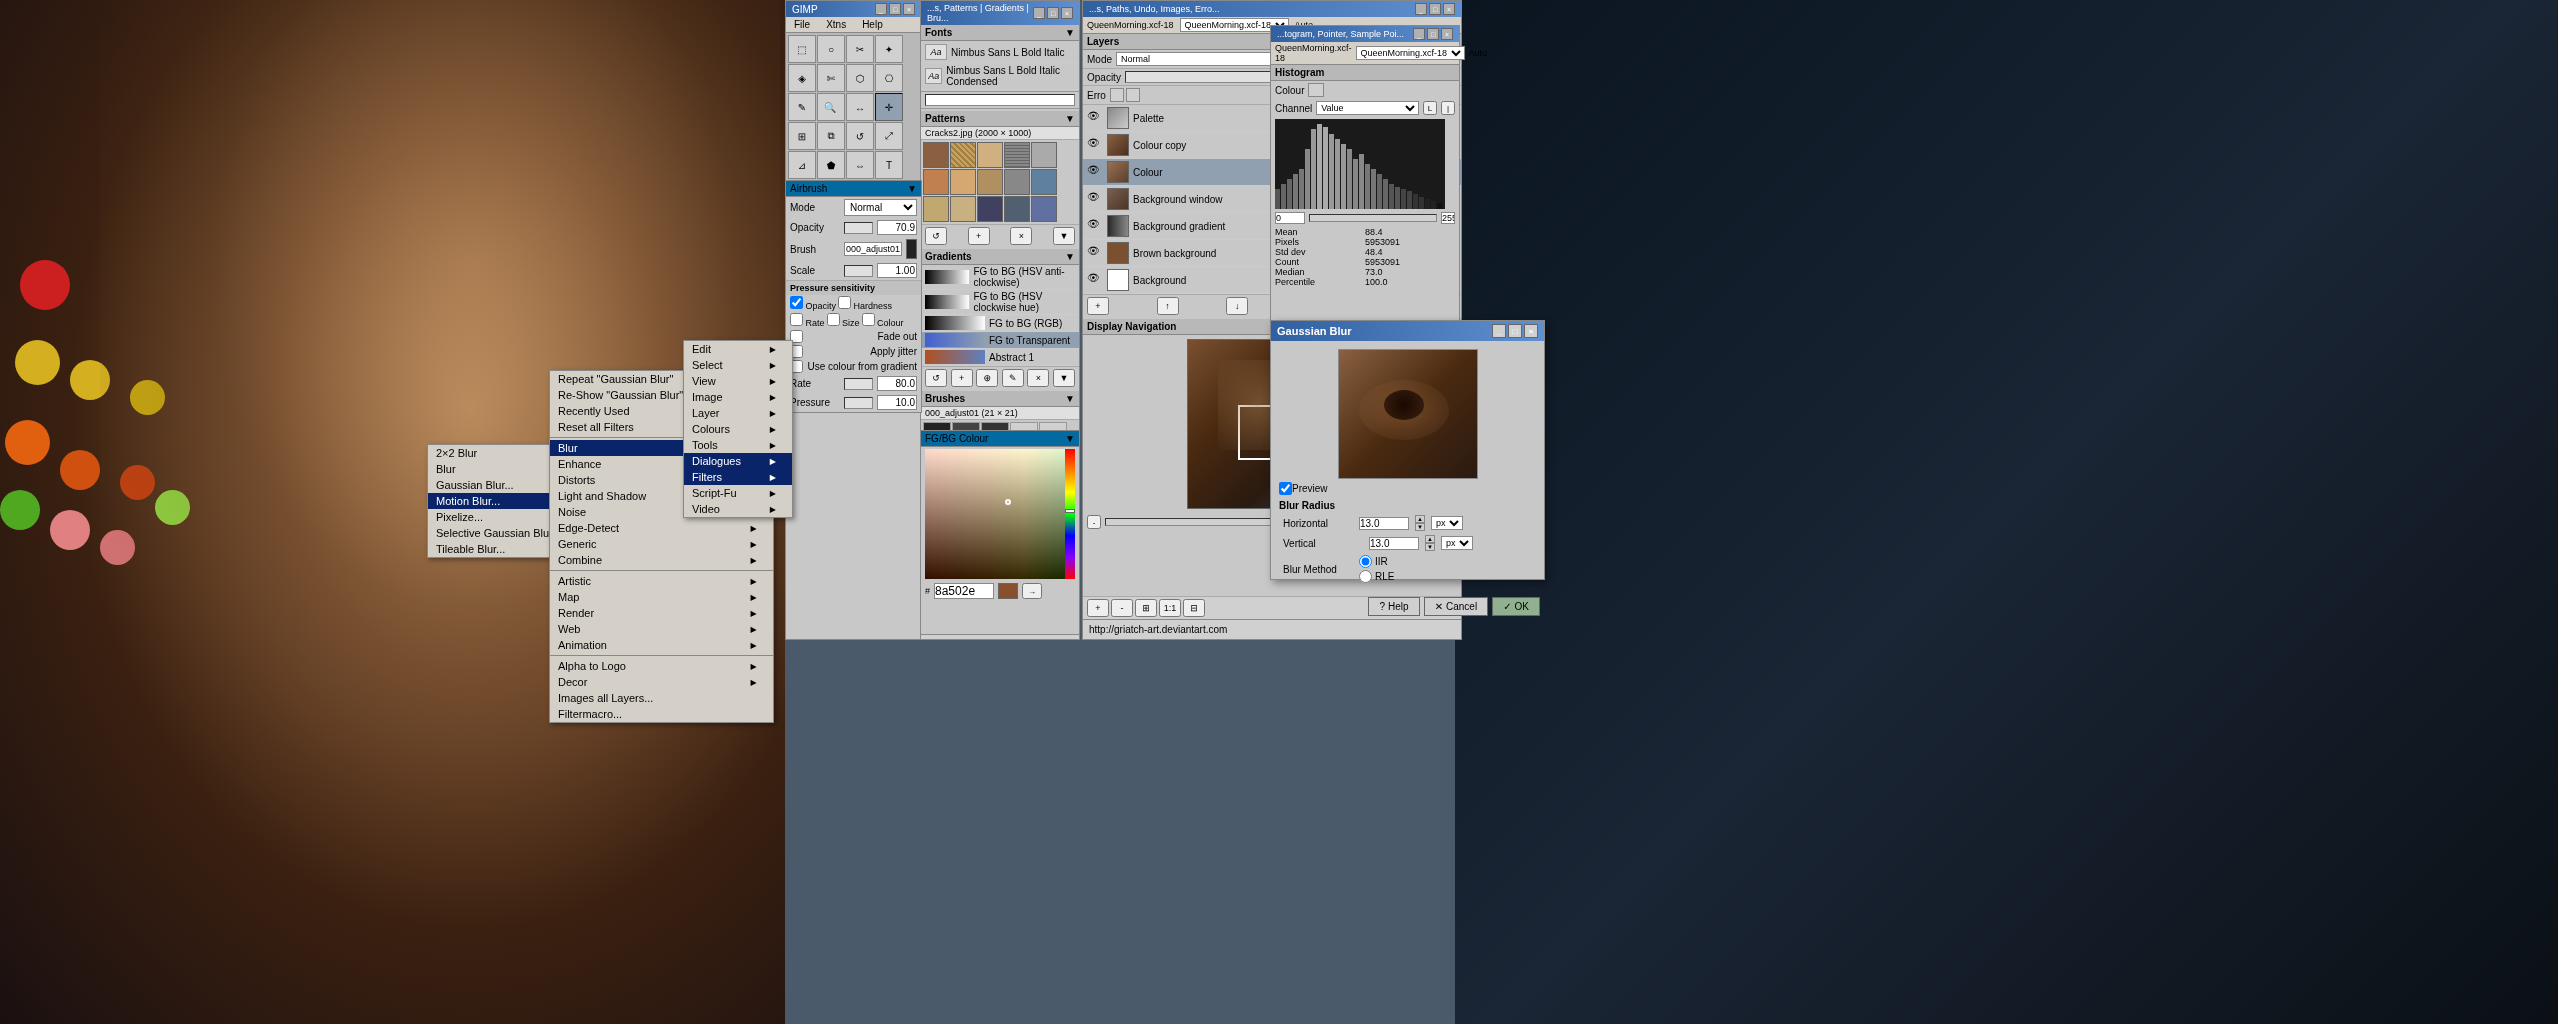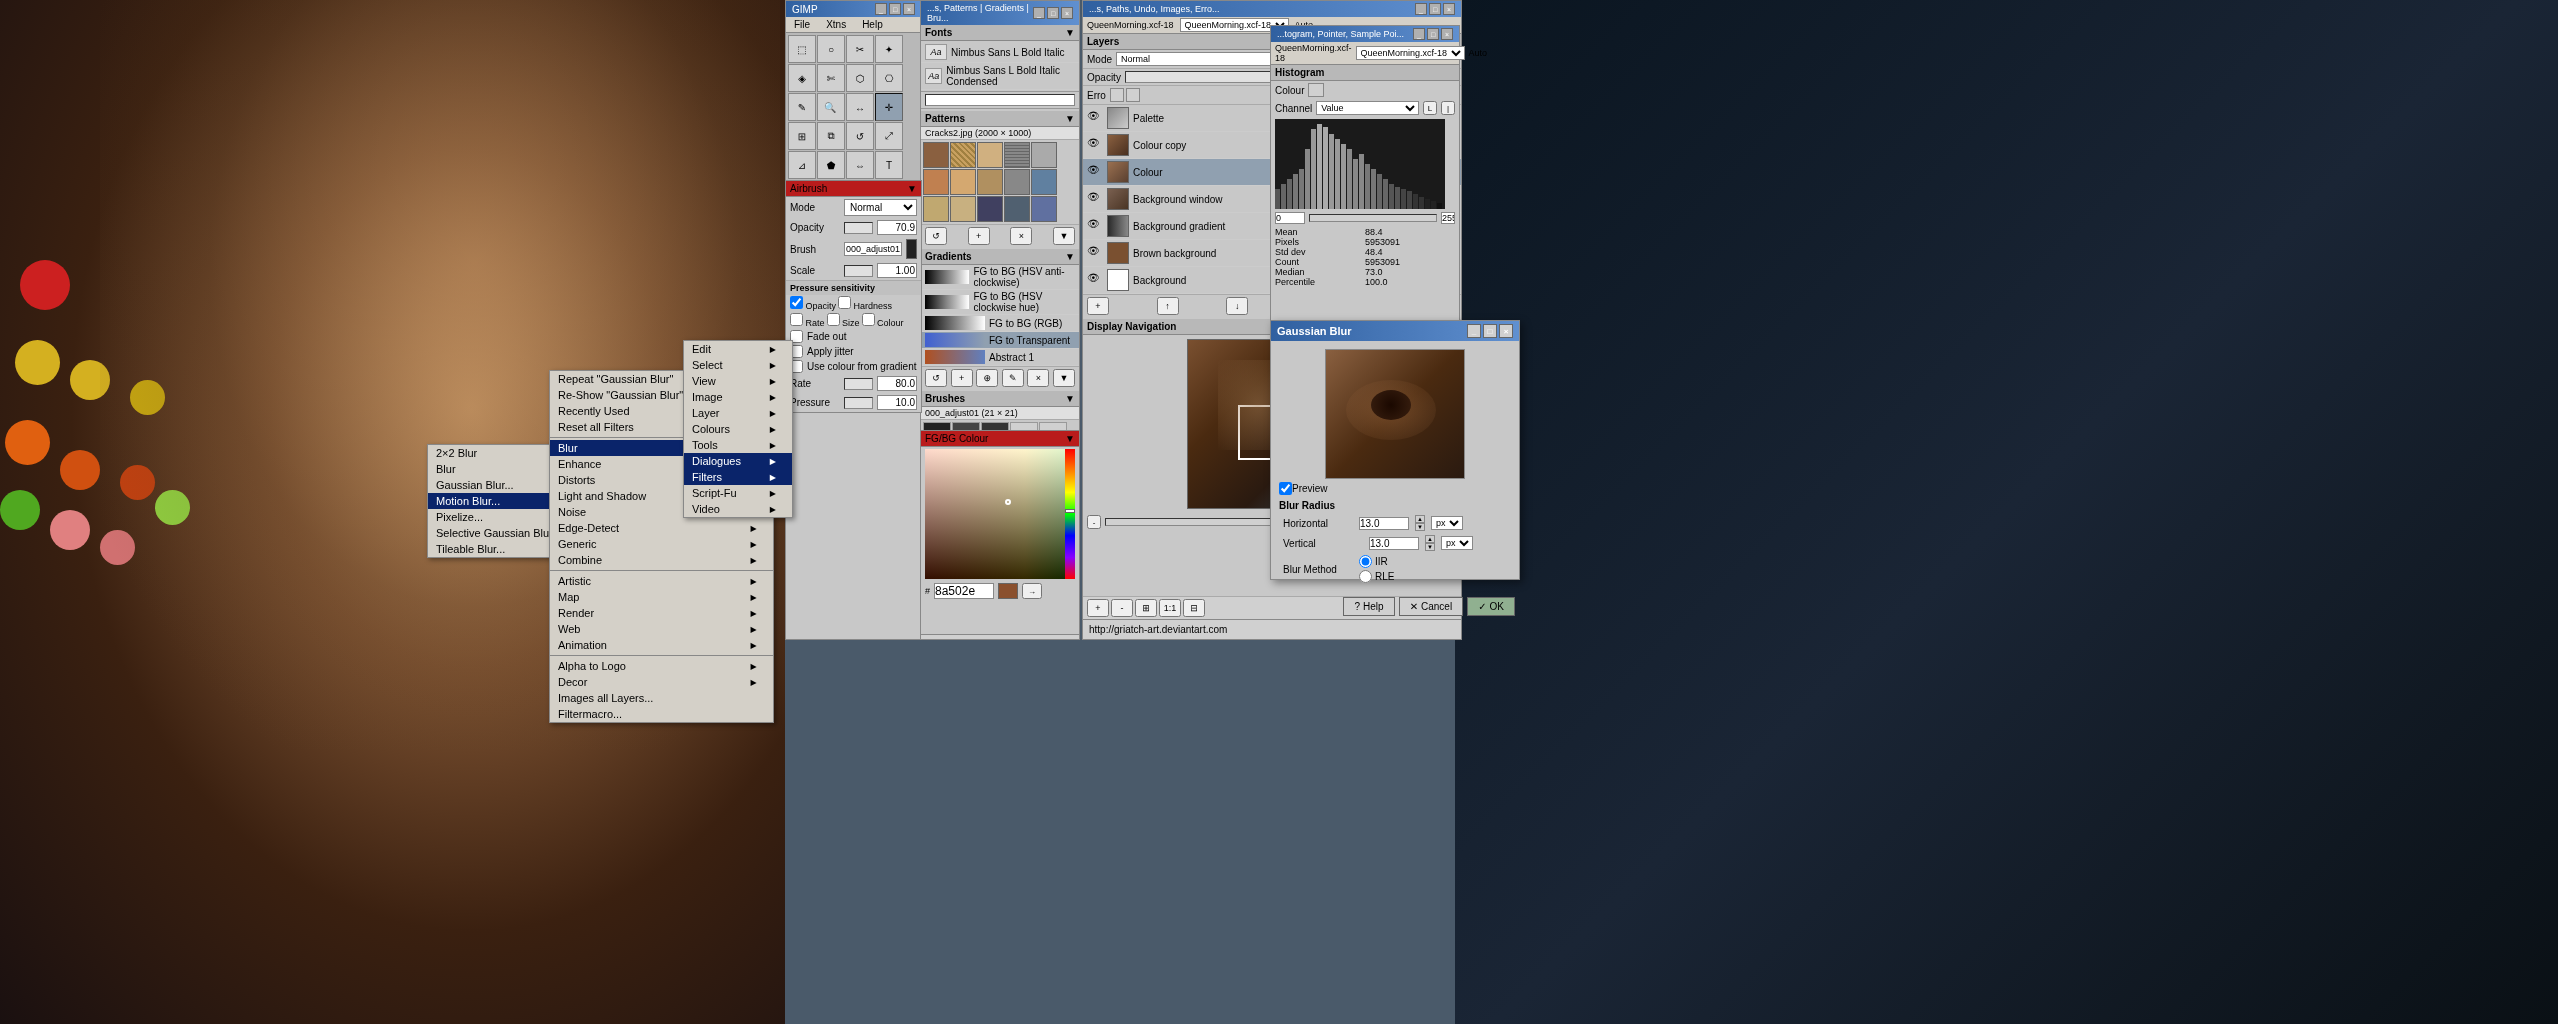--- a/index.html
+++ b/index.html
@@ -45,21 +45,21 @@
       white-space: nowrap;
       display: flex;
       align-items: center;
       justify-content: space-between;
     }
     .menu-item:hover, .menu-item.highlighted { background: #0a246a; color: white; }
     .menu-item .accel { color: #666; font-size: 10px; margin-left: 20px; }
     .menu-item .arrow { font-size: 8px; }
     .menu-separator { height: 1px; background: #888; margin: 2px 0; }
     .panel-header {
-      background: #b91c1c;
+      background: #0369a1;
       border-bottom: 1px solid #888;
       padding: 2px 4px;
       font-size: 10px;
       display: flex;
       align-items: center;
       justify-content: space-between;
     }
     .panel-row {
       display: flex;
       align-items: center;
@@ -87,20 +87,21 @@
       border: 1px solid #888;
       text-align: right;
       padding: 1px;
     }
     .checkbox-row {
       padding: 1px 4px;
       font-size: 10px;
       display: flex;
       align-items: center;
       gap: 4px;
+      justify-content: space-between;
     }
     .layer-item {
       display: flex;
       align-items: center;
       padding: 2px 4px;
       border-bottom: 1px solid #ccc;
       gap: 4px;
       cursor: pointer;
       font-size: 10px;
     }
@@ -144,21 +145,21 @@
       height: 90px;
       background: #1a1a1a;
       margin: 2px 4px;
       position: relative;
     }
 
     
     .gaussian-dialog {
       position: absolute;
       left: 1270px; top: 320px;
-      width: 250px;
+      width: 275px;
       height: 260px;
       background: #c8c8c8;
       border: 1px solid #888;
       box-shadow: 3px 3px 8px rgba(0,0,0,0.4);
     }
     .dialog-titlebar {
       background: linear-gradient(to right, #3060a0, #6090d0);
       color: white;
       padding: 3px 6px;
       font-size: 11px;

